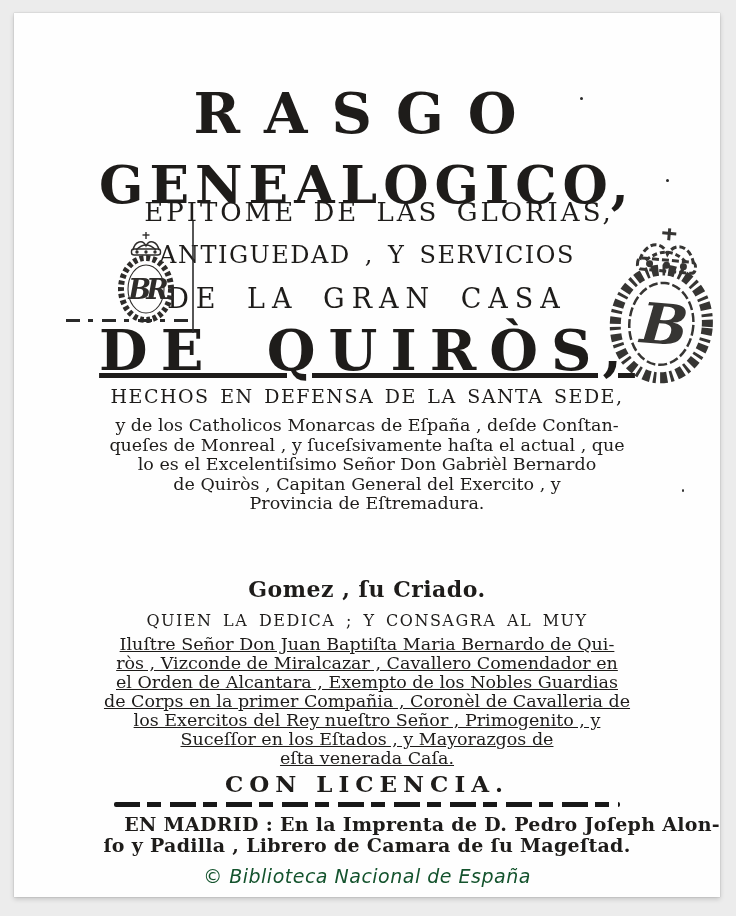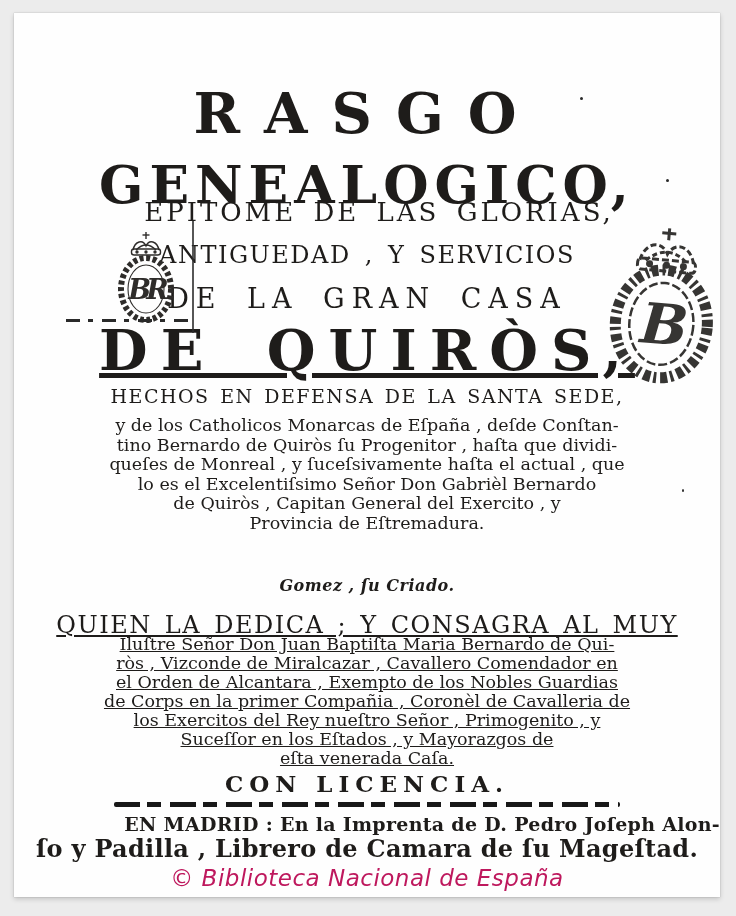--- a/index.html
+++ b/index.html
@@ -27,43 +27,43 @@
   .t-rasgo       { top: 70px;  font-size: 56px; font-weight: 700; letter-spacing: 24px; line-height: 60px; }
   .t-genealogico { top: 144px; font-size: 52px; font-weight: 700; letter-spacing: 6px;  line-height: 56px; }
   .t-epitome     { top: 184px; font-size: 26px; letter-spacing: 3px;   word-spacing: 6px; margin-left: 24px; }
   .t-antiguedad  { top: 228px; font-size: 24px; letter-spacing: 1.5px; word-spacing: 5px; }
   .t-grancasa    { top: 270px; font-size: 27px; letter-spacing: 7px;   word-spacing: 9px; }
   .t-quiros      { top: 306px; font-size: 56px; font-weight: 700; letter-spacing: 13px; word-spacing: 18px; line-height: 62px; text-decoration: underline; }
   .t-hechos      { top: 372px; font-size: 19px; letter-spacing: 1.5px; word-spacing: 3px; }
   .summary-block    { top: 386px; margin-top: 17px; }
   .summary-block .line, .dedication-block .line { line-height: 19.5px; font-size: 17.5px; }
   .t-escrita     { top: 540px; font-size: 19px; font-style: italic; font-weight: 700; letter-spacing: 3.5px; word-spacing: 6px; }
-  .t-gomez       { top: 563px; font-size: 16px; font-style: italic; font-weight: 700; letter-spacing: 0.5px; }
-  .t-quien       { top: 598px; font-size: 24px; letter-spacing: 1.5px; word-spacing: 4px; text-decoration: underline; }
+  .t-gomez       { top: 563px; font-size: 22px; font-weight: 700; letter-spacing: 0.5px; }
+  .t-quien       { top: 598px; font-size: 16px; letter-spacing: 1.5px; word-spacing: 4px; }
   .dedication-block { top: 622px; text-decoration: underline; }
   .dedication-block .line { line-height: 19px; font-size: 17.5px; }
   .t-licencia    { top: 757px; font-size: 23px; font-weight: 700; letter-spacing: 6px; }
   .ornament-rule {
     position: absolute;
     top: 789px; left: 100px; width: 506px; height: 5px;
     background: repeating-linear-gradient(90deg,
       #181818 0px, #181818 26px,
       transparent 26px, transparent 33px,
       #181818 33px, #181818 47px,
       transparent 47px, transparent 56px);
     border-radius: 2px;
   }
   .t-madrid1     { top: 800px; font-size: 19px; font-weight: 700; letter-spacing: 0.3px; text-align: right; }
-  .t-madrid2     { top: 821px; font-size: 24px; font-weight: 700; letter-spacing: 0.3px; }
+  .t-madrid2     { top: 821px; font-size: 19px; font-weight: 700; letter-spacing: 0.3px; }
   .t-watermark   {
     top: 852px;
     font-family: "DejaVu Sans", sans-serif;
     font-style: italic;
-    font-size: 23px;
-    color: #be185d;
+    font-size: 19px;
+    color: #14532d;
     letter-spacing: 0.5px;
   }
   .stamp { position: absolute; }
   .stamp-left  { left: 102px; top: 218px; width: 60px;  height: 94px; }
   .stamp-right { left: 592px; top: 213px; width: 114px; height: 158px; transform: rotate(5deg); opacity: 0.92; }
   .crease-line {
     position: absolute;
     left: 178px; top: 208px; width: 2px; height: 112px;
     background: #2c2c2c; opacity: 0.8;
   }
@@ -124,21 +124,20 @@
       <circle cx="74" cy="39" r="2" fill="#262422"></circle>
     </g>
     <ellipse cx="57" cy="98" rx="46" ry="54" fill="none" stroke="#262422" stroke-width="11" stroke-dasharray="7 4 3 3"></ellipse>
     <ellipse cx="57" cy="98" rx="32" ry="41" fill="none" stroke="#262422" stroke-width="2.5" stroke-dasharray="9 3"></ellipse>
     <text x="60" y="118" text-anchor="middle" font-family="DejaVu Serif, serif" font-style="italic" font-weight="700" font-size="56" fill="#262422">B</text>
   </svg>
 
   <div class="row t-hechos">HECHOS EN DEFENSA DE LA SANTA SEDE,</div>
   <div class="row summary-block">
     <div class="line">y de los Catholicos Monarcas de Eſpaña , deſde Conſtan-</div>
-    <div class="line">tino Bernardo de Quiròs ſu Progenitor , haſta que dividi-</div>
     <div class="line">queſes de Monreal , y ſuceſsivamente haſta el actual , que</div>
     <div class="line">lo es el Excelentiſsimo Señor Don Gabrièl Bernardo</div>
     <div class="line">de Quiròs , Capitan General del Exercito , y</div>
     <div class="line">Provincia de Eſtremadura.</div>
   </div>
 
   <div class="row t-gomez">Gomez , ſu Criado.</div>
 
   <div class="row t-quien">QUIEN LA DEDICA ; Y CONSAGRA AL MUY</div>
   <div class="row dedication-block">

